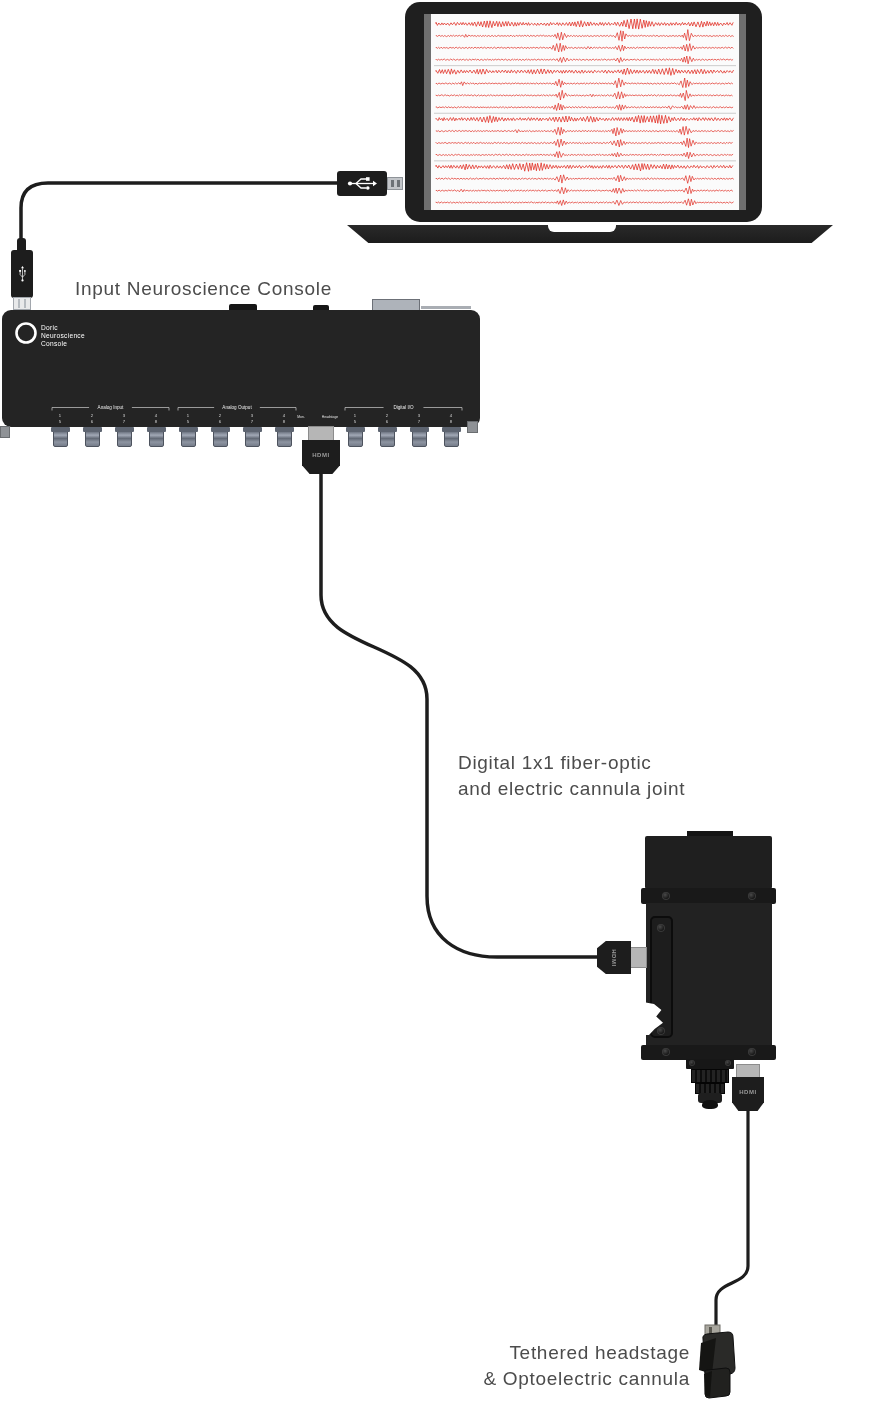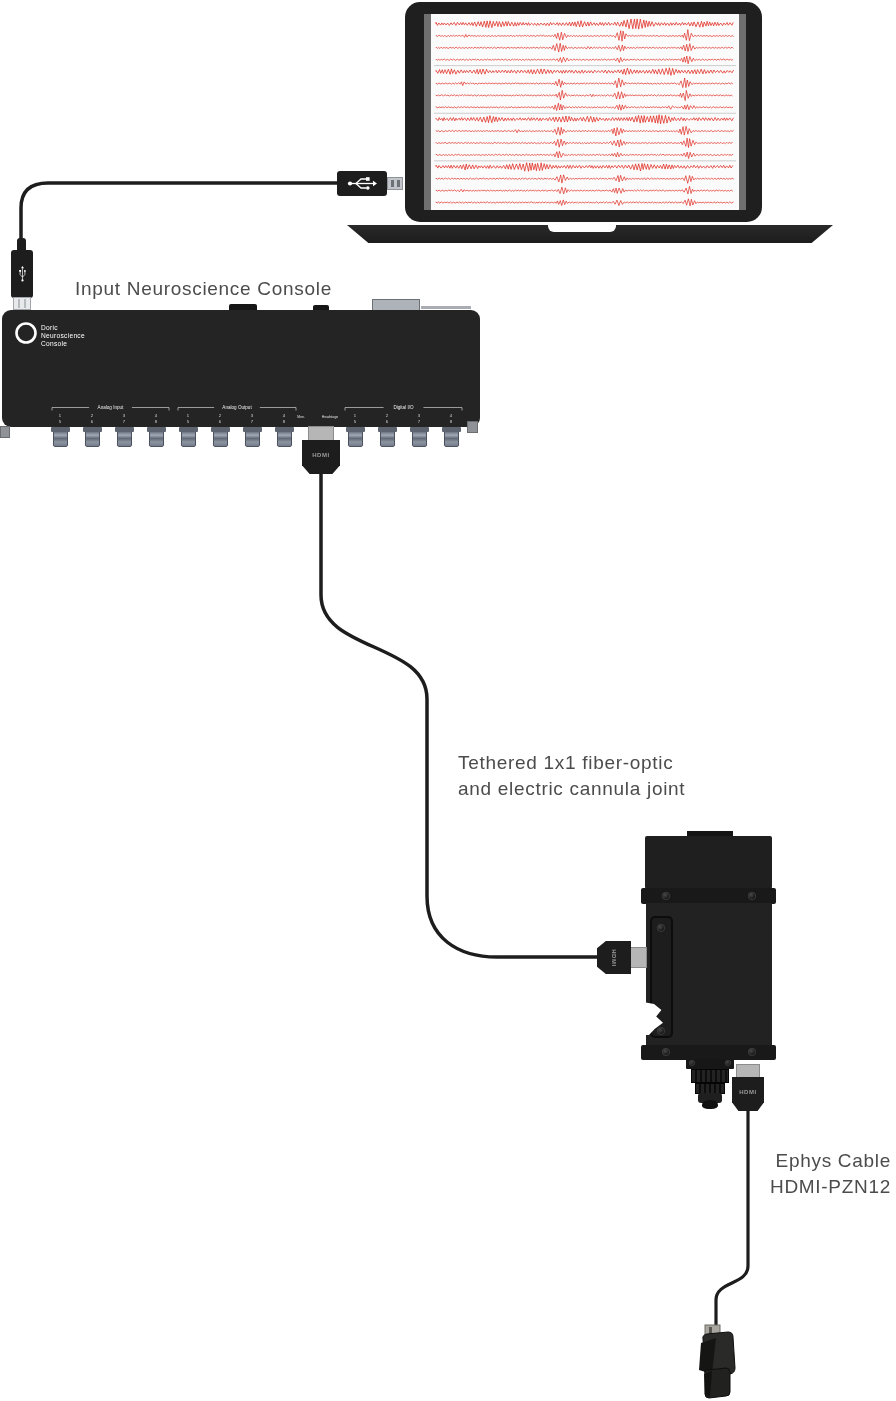--- a/index.html
+++ b/index.html
@@ -206,21 +206,21 @@
       <div class="bnc" style="left: 411.5px; top: 427px;"></div>
       <div class="bnc" style="left: 443.5px; top: 427px;"></div>
     </div>
 
   <div class="abs hdmi-tip" style="left:308px;top:426px;width:26px;height:15px;"></div>
   <div class="abs hdmi-body down" style="left:302px;top:440px;width:38px;height:34px;">
     <span>HDMI</span>
   </div>
 
   <div class="caption" style="left:458px;top:750px;">
-    <span>Tethered 1x1 fiber-optic</span>
+    <span>Digital 1x1 fiber-optic</span>
     <span>and electric cannula joint</span>
   </div>
 
   <div class="abs rj" style="left:687px;top:831px;width:46px;height:6px;background:#141414;"></div>
   <div class="abs rj" style="left:645px;top:836px;width:127px;height:53px;border-radius:2px;"></div>
   <div class="abs rj-flange" style="left:641px;top:888px;width:135px;height:16px;"></div>
   <div class="screw" style="left:662px;top:892px;"></div>
   <div class="screw" style="left:748px;top:892px;"></div>
   <div class="abs rj" style="left:646px;top:903px;width:126px;height:144px;background:#222222;"></div>
   <div class="abs rj-plate"></div>
@@ -242,19 +242,19 @@
   <div class="abs hdmi-tip" style="left:629px;top:947px;width:18px;height:21px;"></div>
   <div class="abs hdmi-body left" style="left:597px;top:941px;width:34px;height:33px;">
     <span>HDMI</span>
   </div>
 
   <div class="abs hdmi-tip" style="left:736px;top:1064px;width:24px;height:14px;"></div>
   <div class="abs hdmi-body down" style="left:732px;top:1077px;width:32px;height:34px;">
     <span>HDMI</span>
   </div>
 
-  <div class="caption right" style="right:5px;top:1148px;">
-    <span>Ephys Cable</span>
-    <span>HDMI-PZN12</span>
-  </div>
-
+
+  <div class="caption right" style="right:206px;top:1340px;">
+    <span>Tethered headstage</span>
+    <span>&amp; Optoelectric cannula</span>
+  </div>
 
 </div>
 
 </body></html>

